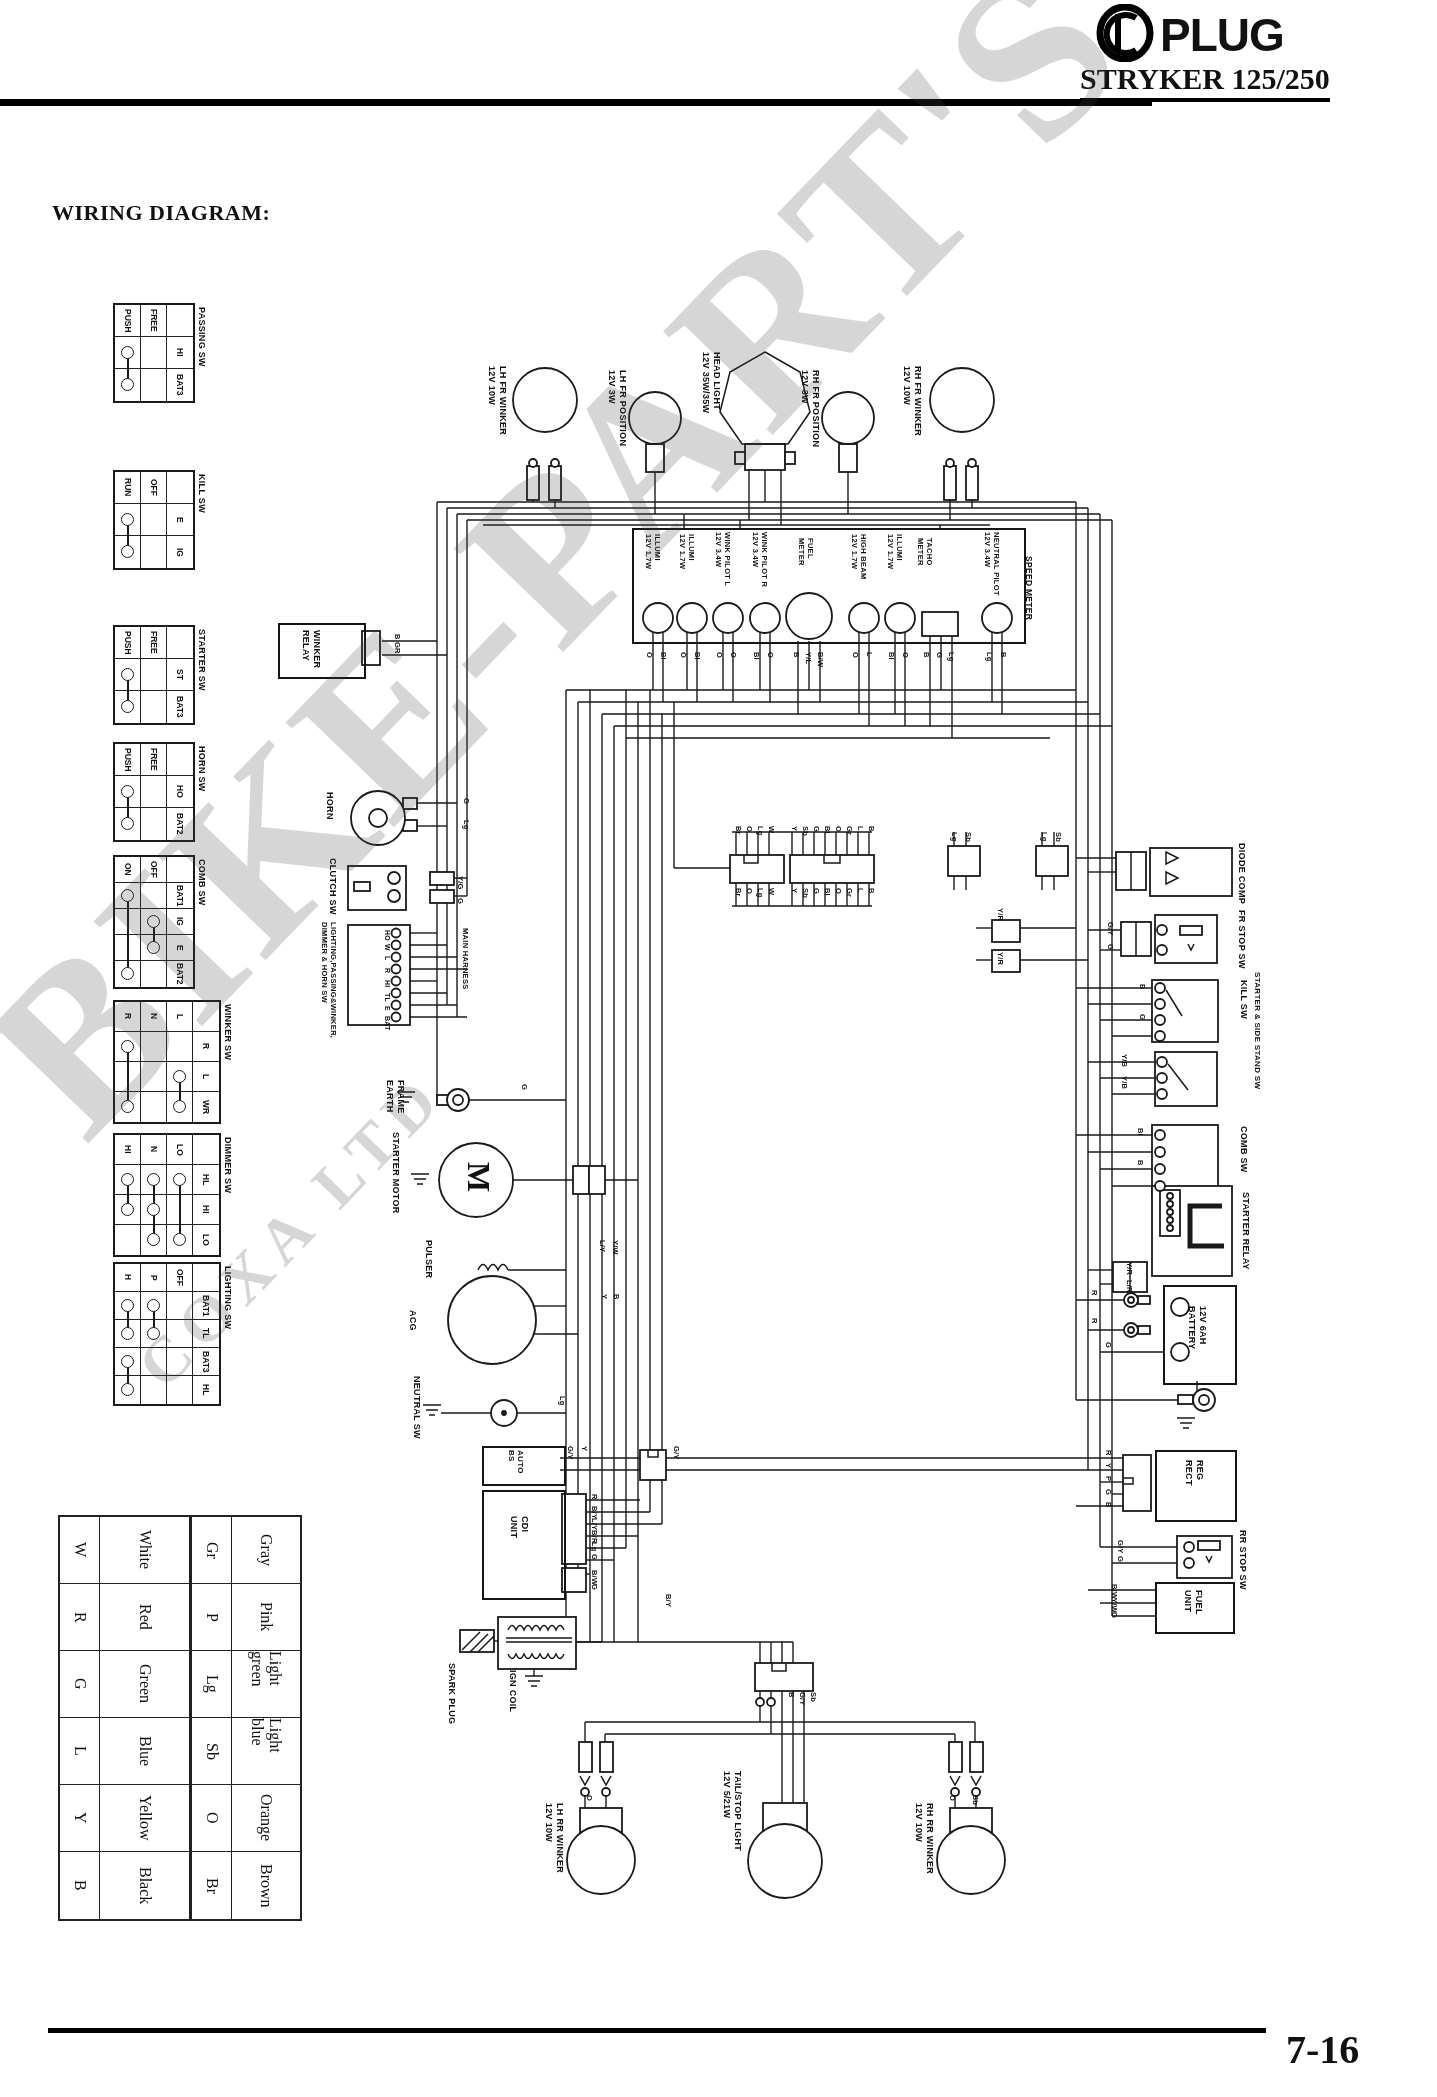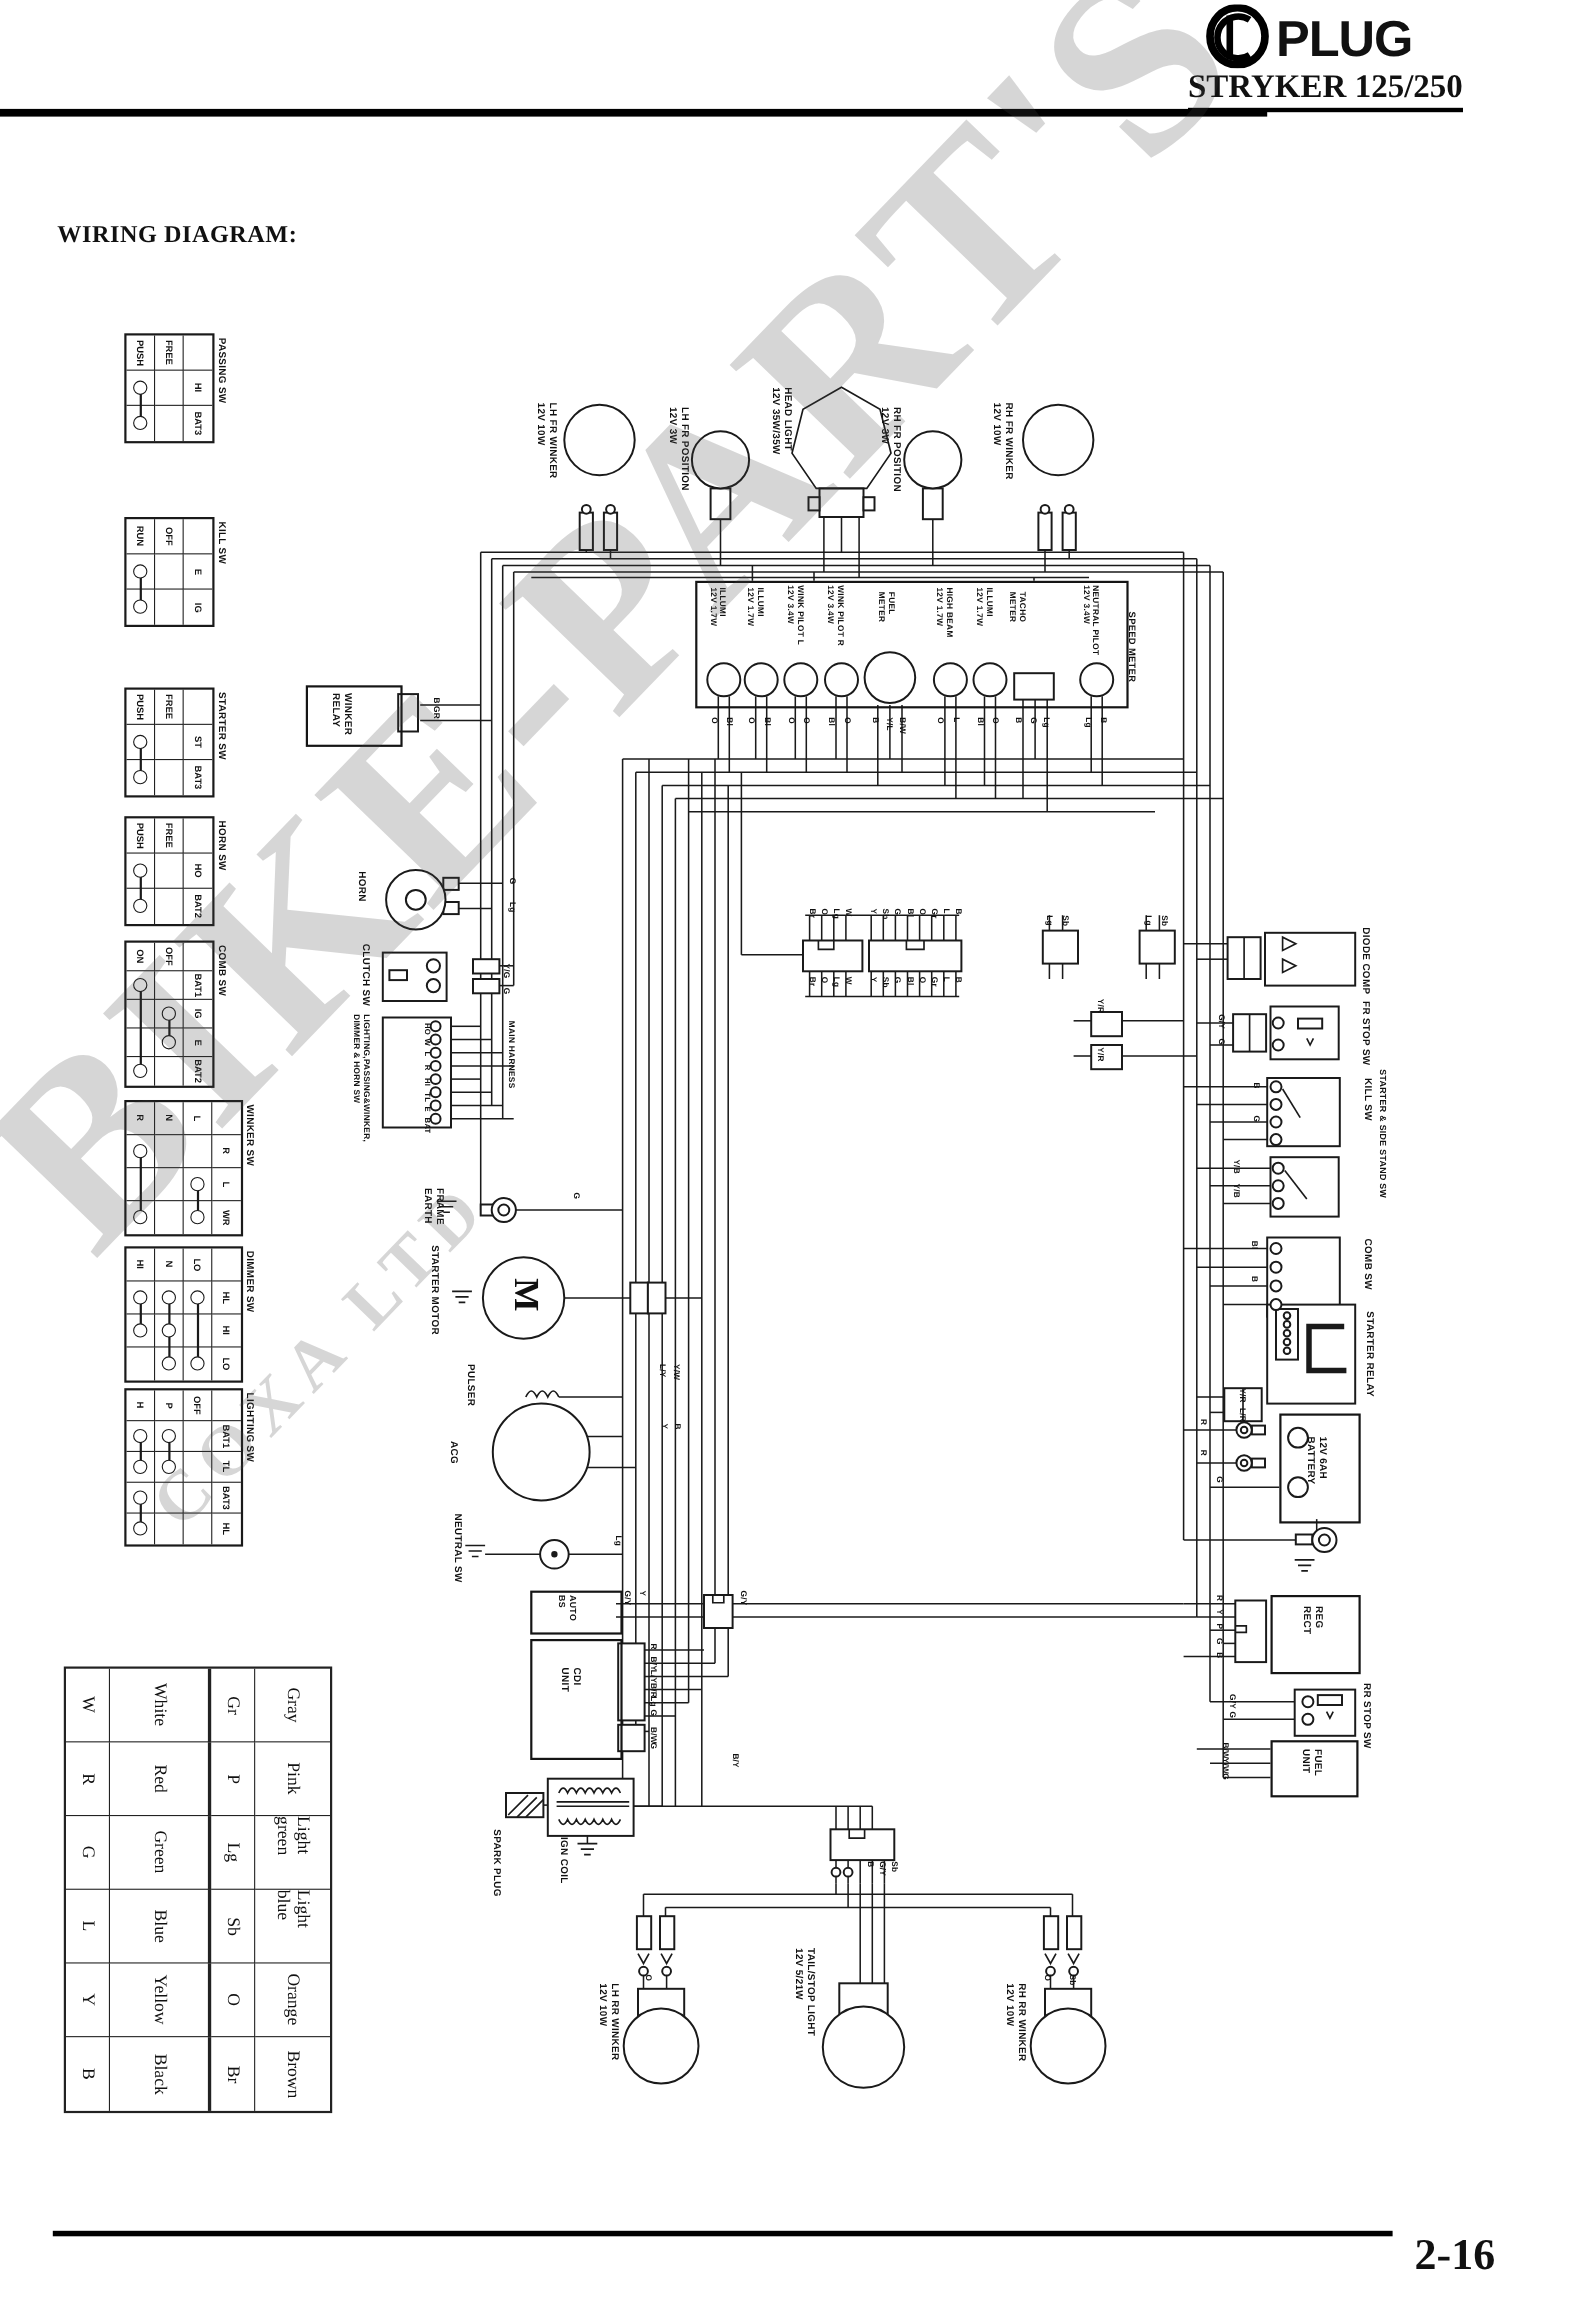--- a/index.html
+++ b/index.html
@@ -464,21 +464,21 @@
       <div class="lg" style="left: 40px; top: 268px; width: 92px; height: 67px; border-right: 3px solid rgb(34, 34, 34); border-bottom: 1px solid rgb(34, 34, 34);">Yellow</div>
       <div class="lg" style="left: 132px; top: 268px; width: 40px; height: 67px; border-right: 1px solid rgb(34, 34, 34); border-bottom: 1px solid rgb(34, 34, 34);">O</div>
       <div class="lg" style="left: 172px; top: 268px; width: 68px; height: 67px; border-bottom: 1px solid rgb(34, 34, 34);">Orange</div>
       <div class="lg" style="left: 0px; top: 335px; width: 40px; height: 67px; border-right: 1px solid rgb(34, 34, 34);">B</div>
       <div class="lg" style="left: 40px; top: 335px; width: 92px; height: 67px; border-right: 3px solid rgb(34, 34, 34);">Black</div>
       <div class="lg" style="left: 132px; top: 335px; width: 40px; height: 67px; border-right: 1px solid rgb(34, 34, 34);">Br</div>
       <div class="lg" style="left: 172px; top: 335px; width: 68px; height: 67px;">Brown</div>
     </div>
 
   <div class="b-rule"></div>
-  <div class="pagenum">2-16</div>
+  <div class="pagenum">7-16</div>
 <div class="vlabel" style="left: 486px; top: 366px;">LH FR WINKER
 12V 10W</div>
     <div class="vlabel" style="left: 606px; top: 370px;">LH FR POSITION
 12V 3W</div>
     <div class="vlabel" style="left: 700px; top: 352px;">HEAD LIGHT
 12V 35W/35W</div>
     <div class="vlabel" style="left: 799px; top: 370px;">RH FR POSITION
 12V 3W</div>
     <div class="vlabel" style="left: 901px; top: 366px;">RH FR WINKER
 12V 10W</div>

